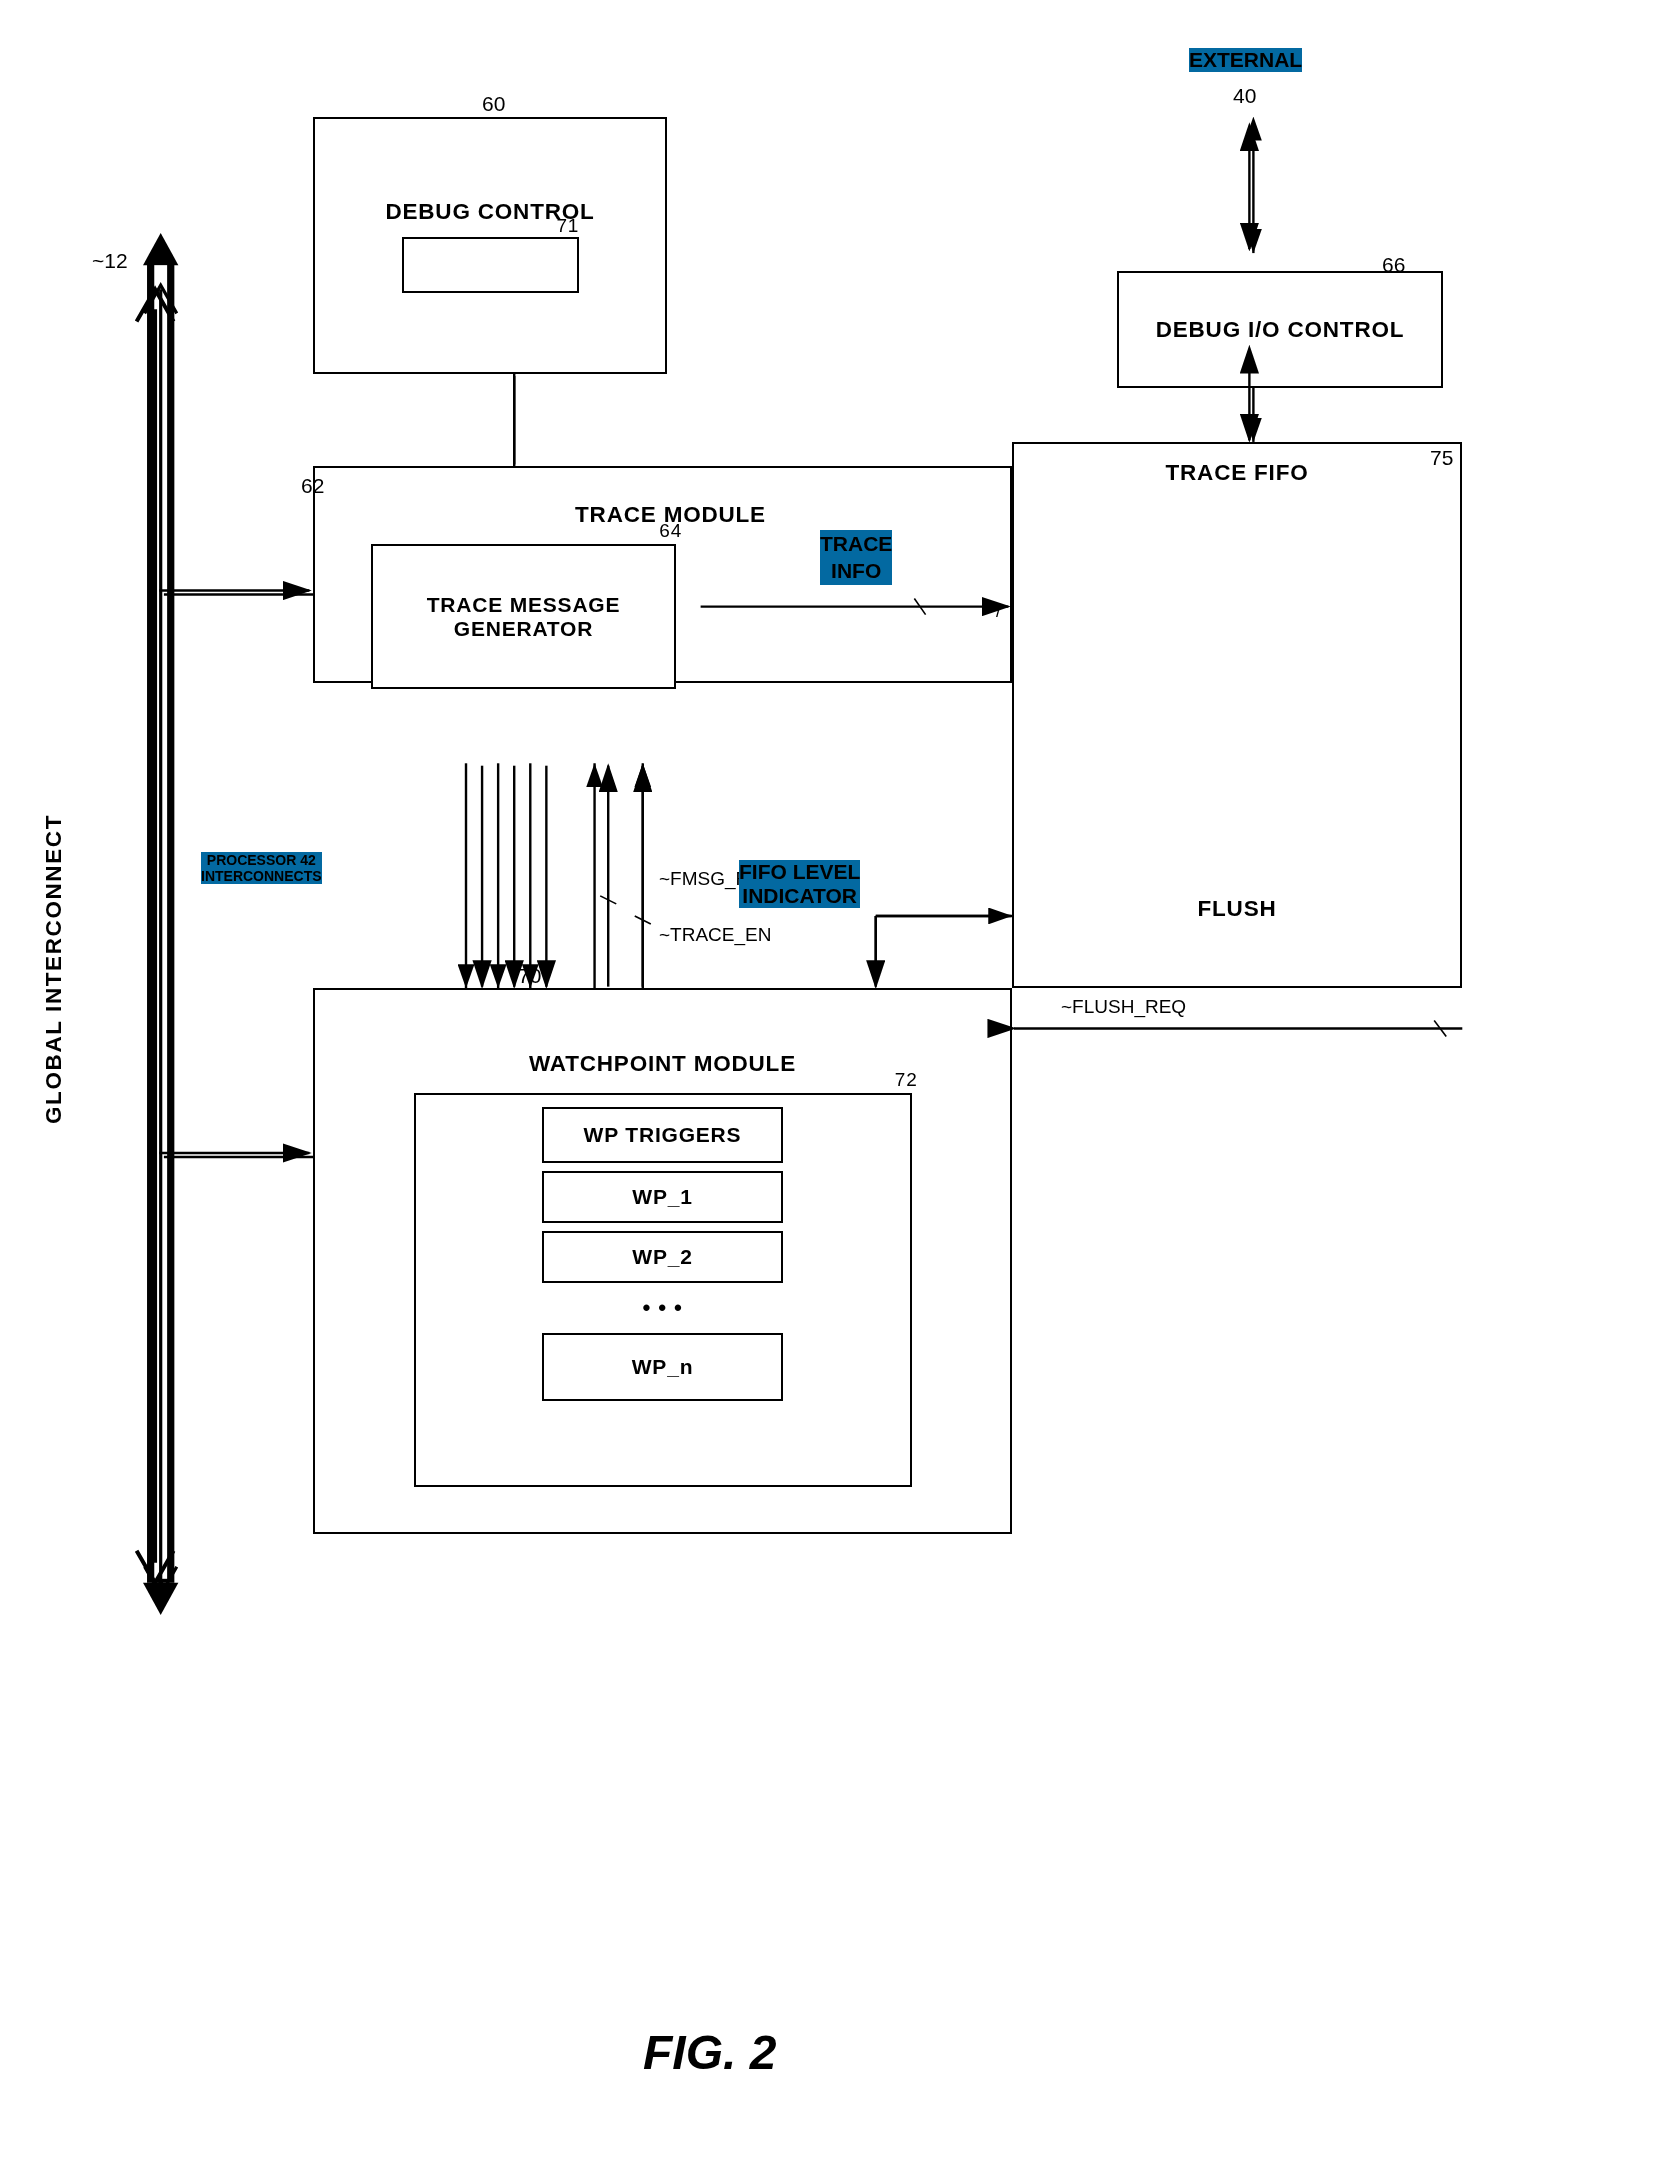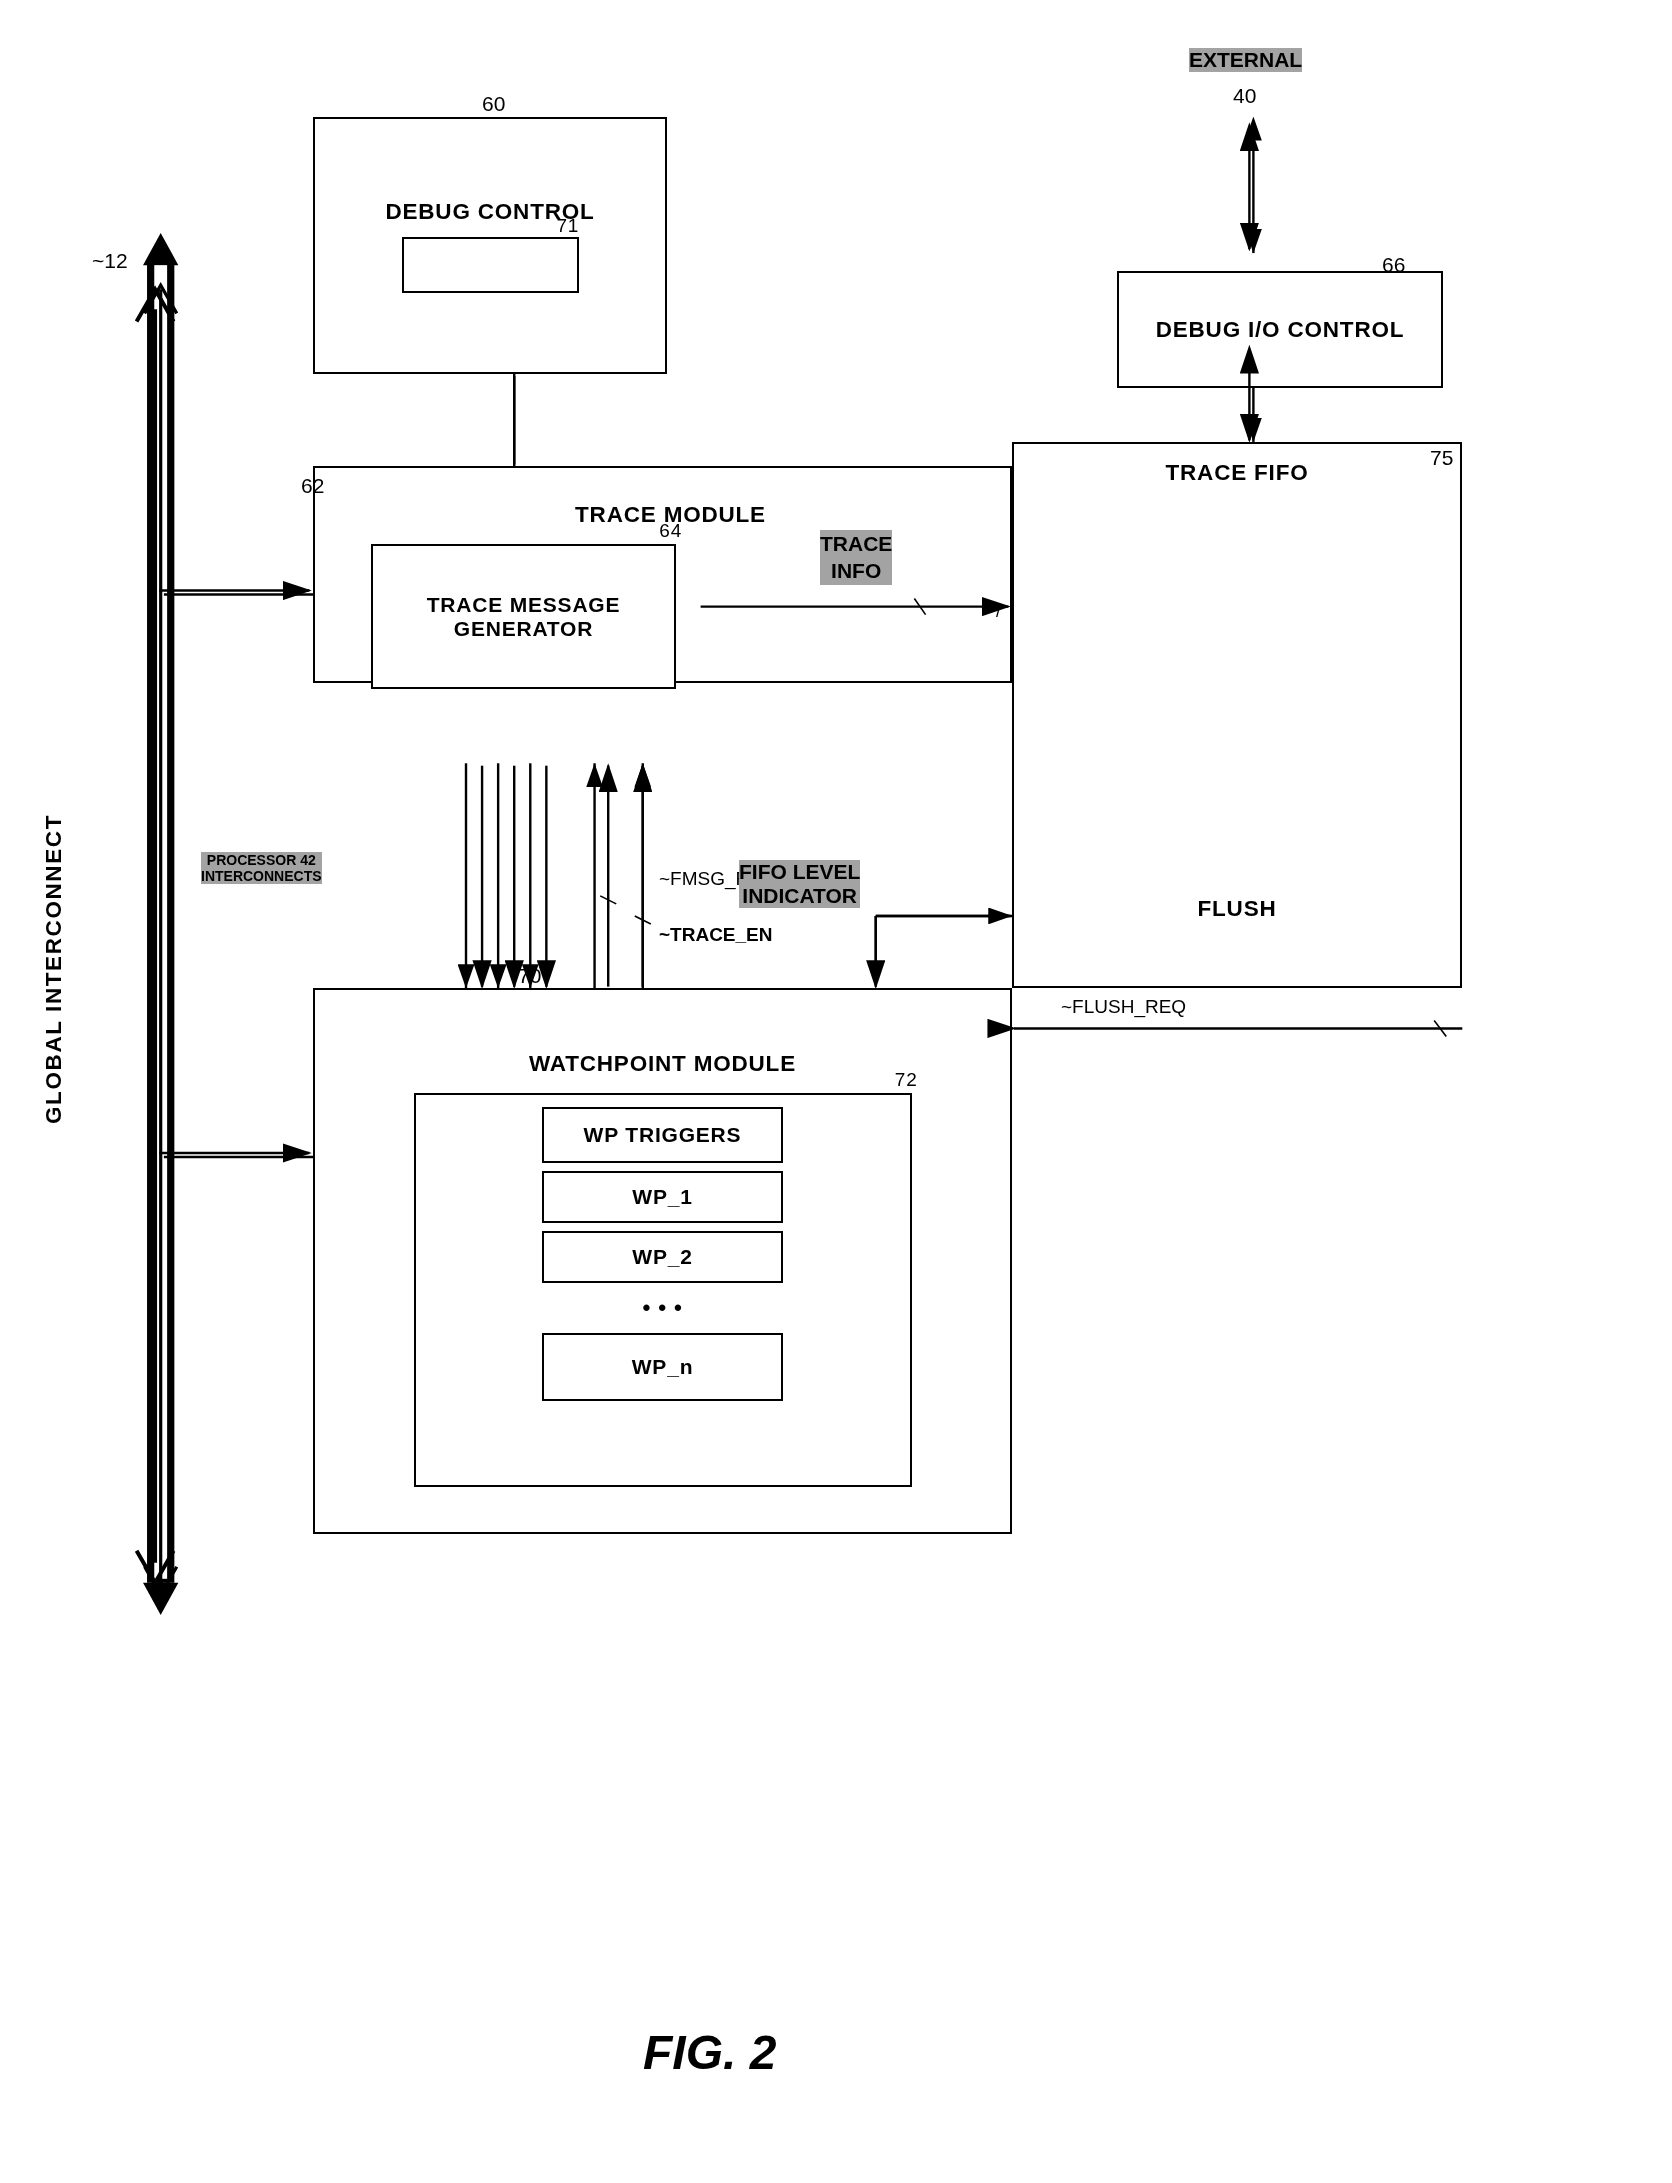--- a/index.html
+++ b/index.html
@@ -42,21 +42,21 @@
       text-align: center;
       font-size: 21px;
       font-weight: bold;
     }
 
     .label {
       position: absolute;
       font-size: 21px;
       font-weight: bold;
       text-align: center;
-      background: #a3a3a3;
+      background: #0369a1;
     }
 
     .label-sm {
       position: absolute;
       font-size: 19px;
       font-weight: normal;
       text-align: center;
     }
 
     
@@ -224,21 +224,21 @@
       </div>
     </div>
   </div>
 
   <div class="ref-num" style="left:518px; top:964px;">70</div>
 
   <div class="label" style="left:201px; top:852px; font-size:14px; text-align:center; white-space:nowrap;">PROCESSOR 42<br>INTERCONNECTS</div>
 
   <div class="label-sm" style="left:659px; top:868px; font-size:19px; white-space:nowrap;">~FMSG_REQ</div>
 
-  <div class="label-sm" style="left:659px; top:924px; font-size:19px; white-space:nowrap;font-weight:bold;">~TRACE_EN</div>
+  <div class="label-sm" style="left:659px; top:924px; font-size:19px; white-space:nowrap;">~TRACE_EN</div>
 
   <div class="label" style="left:739px; top:860px; font-size:21px; white-space:nowrap;">FIFO LEVEL<br>INDICATOR</div>
 
   <div class="label-sm" style="left:1021px; top:996px; font-size:19px; white-space:nowrap;margin-left:40px;">~FLUSH_REQ</div>
 
   <div class="fig-label" style="left:643px; top:2025px;">FIG. 2</div>
 
   <svg class="arrows" style="z-index:10;" viewBox="0 0 2081 2717" width="1672" height="2183">
     <defs>
       <marker id="arr-end" markerWidth="12" markerHeight="8" refX="11" refY="4" orient="auto">

